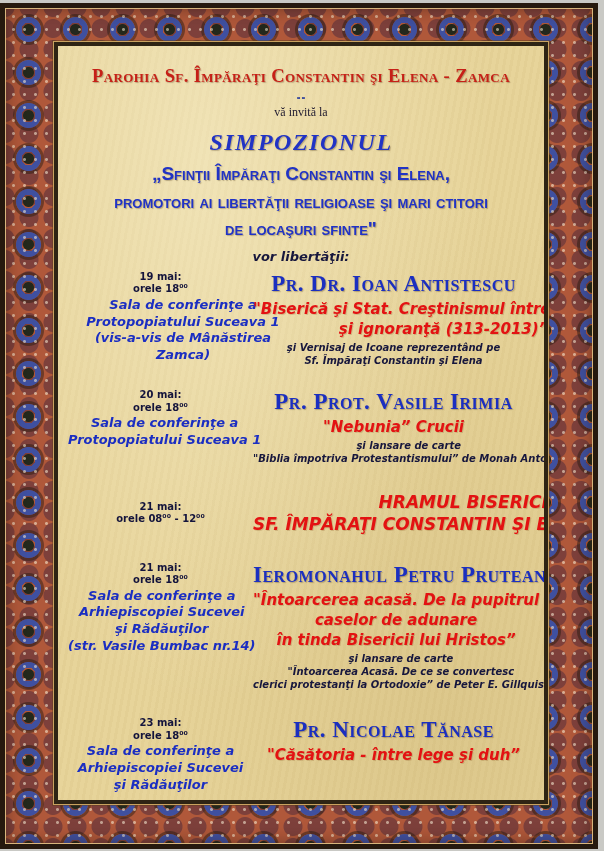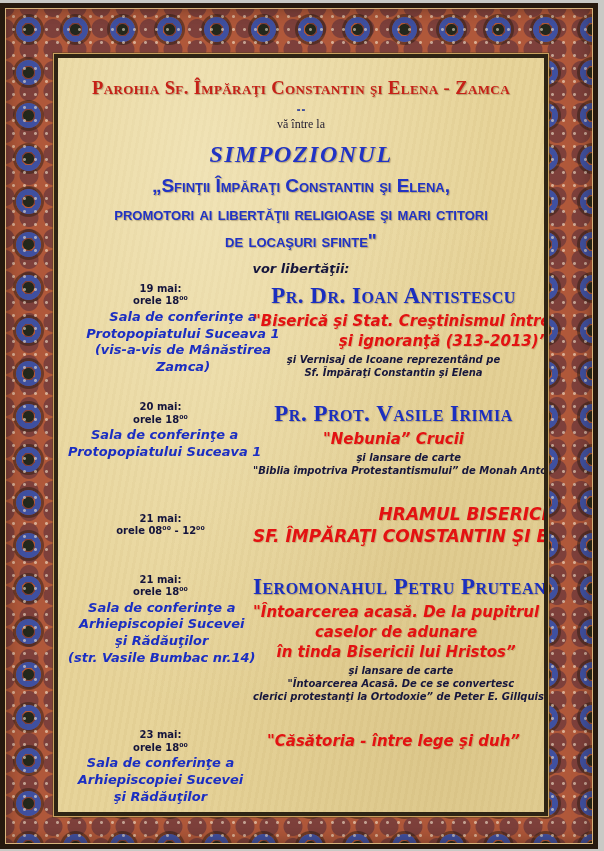--- a/index.html
+++ b/index.html
@@ -12,21 +12,21 @@
       radial-gradient(circle, rgba(250,240,215,.55) 1px, rgba(250,240,215,0) 2px),
       radial-gradient(circle, #23281c 0 5px, rgba(0,0,0,0) 6px),
       radial-gradient(circle, rgba(0,0,0,0) 7px, #3f50a0 7px 12px, rgba(0,0,0,0) 13px),
       radial-gradient(circle, rgba(0,0,0,0) 12px, rgba(34,24,14,.45) 13px 15px, rgba(0,0,0,0) 16px),
       radial-gradient(circle, rgba(30,20,60,.35) 0 9px, rgba(0,0,0,0) 10px);
     background-size:11px 13px, 47px 43px, 47px 43px, 47px 43px, 24px 21px;
     background-position:3px 2px, 0 0, 0 0, 0 0, 12px 10px;
     border:5px solid #26190e;
     box-shadow:inset 0 0 0 1px #d8b57c, inset 0 0 18px rgba(40,20,10,.5);}
   
-  .panel{position:absolute;left:54px;top:54px;width:494px;height:762px;
+  .panel{position:absolute;left:54px;top:42px;width:494px;height:762px;
     background-color:#e7d49a;
     background-image:
       radial-gradient(ellipse at 30% 15%, rgba(255,250,225,.4), rgba(0,0,0,0) 60%),
       radial-gradient(ellipse at 80% 90%, rgba(170,140,70,.18), rgba(0,0,0,0) 55%),
       repeating-linear-gradient(100deg, rgba(175,145,75,.07) 0 3px, rgba(0,0,0,0) 3px 7px);
     border:4px solid #2e2414;outline:1px solid #c9a25f;
     box-shadow:0 0 0 2px rgba(90,60,30,.45);
     display:flex;flex-direction:column;align-items:center;
     padding:20px 10px 6px 10px;box-sizing:border-box;overflow:hidden;}
   .pre{white-space:pre-line;}
@@ -64,21 +64,21 @@
 </style>
 </head>
 <body>
 
 <div class="poster">
   <div class="frame"></div>
   <div class="panel">
 
     <div class="header">Parohia Sf. Împăraţi Constantin şi Elena - Zamca</div>
     <div class="rosette"></div>
-    <div class="invite">vă între la</div>
+    <div class="invite">vă invită la</div>
 
     <div class="simp">SIMPOZIONUL</div>
     <div class="subtitle pre">„Sfinţii Împăraţi Constantin şi Elena,
 promotori ai libertăţii religioase şi mari ctitori
 de locaşuri sfinte"</div>
     <div class="vor">vor libertăţii:</div>
 
     <div class="event m1">
       <div class="left">
         <div class="date pre">19 mai:
@@ -144,18 +144,19 @@
 
     <div class="event m3">
       <div class="left">
         <div class="date pre">23 mai:
 orele 18⁰⁰</div>
         <div class="venue pre">Sala de conferinţe a
 Arhiepiscopiei Sucevei
 şi Rădăuţilor</div>
       </div>
       <div class="right">
+        <div class="speaker">Pr. Nicolae Tănase</div>
         <div class="talk pre">"Căsătoria - între lege şi duh”</div>
       </div>
     </div>
 
   </div>
 </div>
 
 </body></html>

